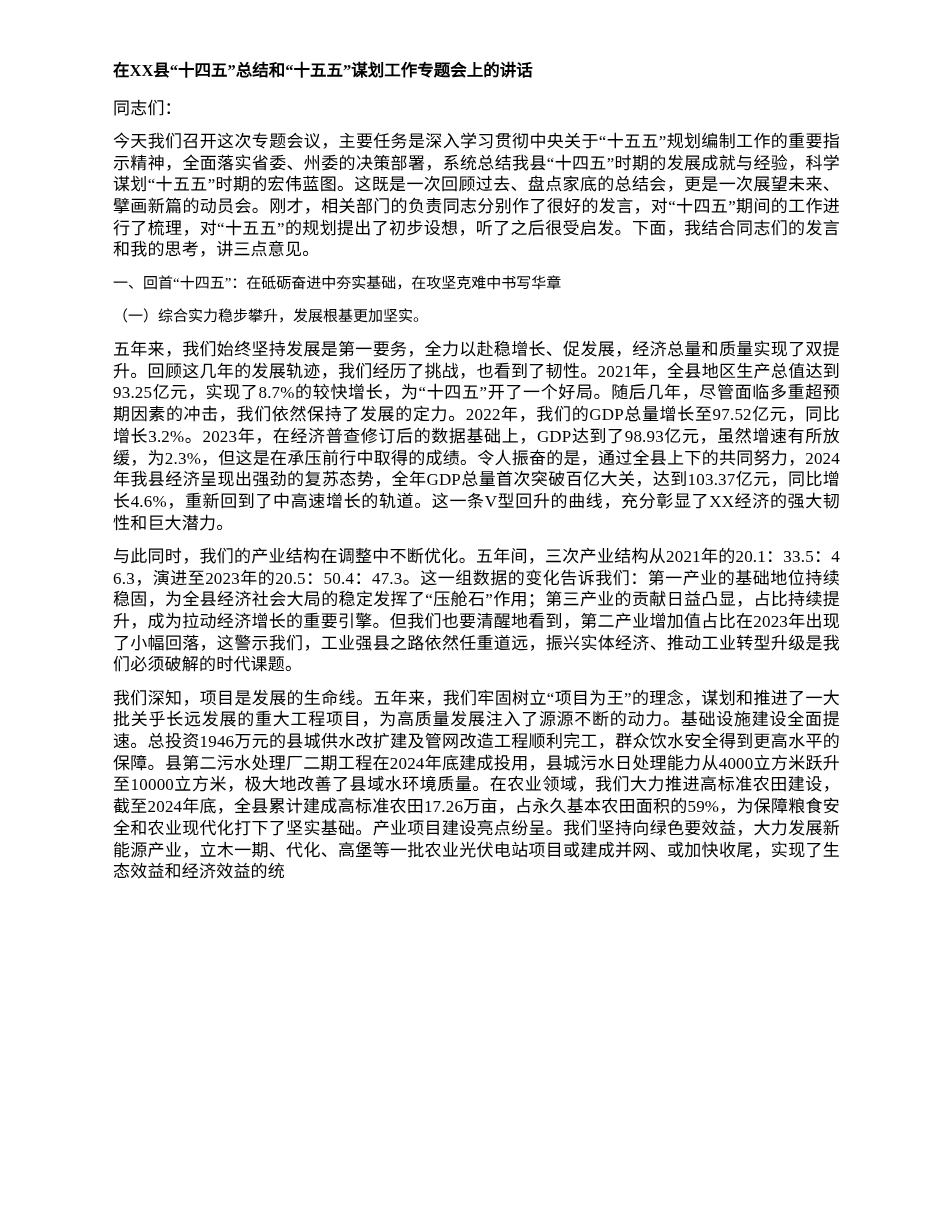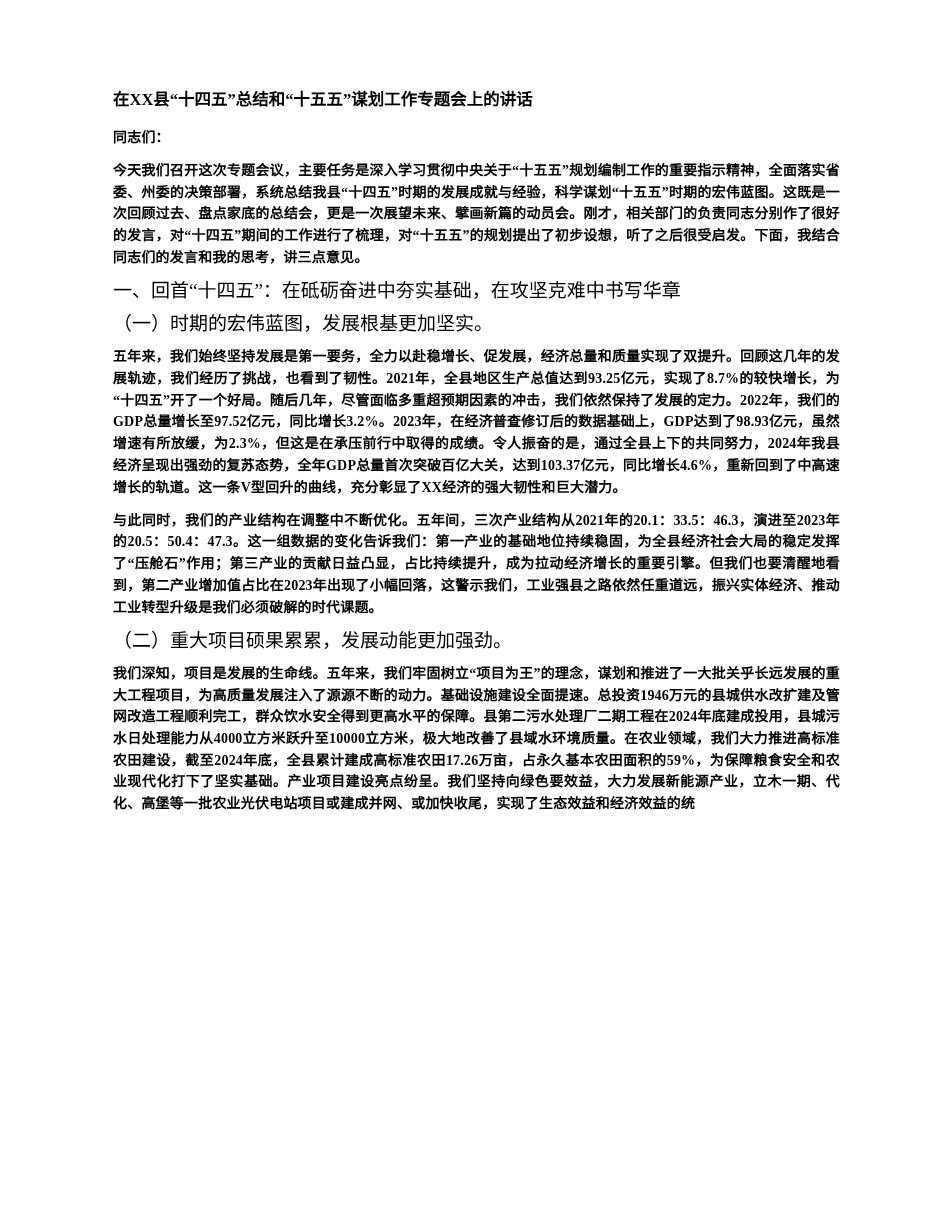--- a/index.html
+++ b/index.html
@@ -11,63 +11,62 @@
     width: 950px;
     height: 1230px;
     overflow: hidden;
     font-family: "Liberation Serif", "DejaVu Serif", serif;
     color: #000000;
   }
   .page {
     box-sizing: border-box;
     width: 950px;
     height: 1230px;
-    padding: 89px 110px 40px 113px;
+    padding: 60px 110px 40px 113px;
     background: #ffffff;
   }
   .doc-title {
     font-size: 16.5px;
     font-weight: bold;
     line-height: 21.7px;
     margin: 0 0 16px 0;
     text-align: left;
   }
   .para {
-    font-size: 14px;
-    font-weight: bold;
+    font-size: 17px;
+    font-weight: normal;
     line-height: 21.7px;
     margin: 0 0 11.5px 0;
     text-align: justify;
     text-justify: inter-ideograph;
     letter-spacing: 0.2px;
     word-break: break-all;
   }
   .heading {
-    font-size: 19px;
+    font-size: 15px;
     font-weight: normal;
     line-height: 21.7px;
     margin: 0 0 11.5px 0;
     text-align: left;
   }
 </style>
 </head>
 <body>
 
 <div class="page">
   <h1 class="doc-title">在XX县“十四五”总结和“十五五”谋划工作专题会上的讲话</h1>
 
   <p class="para">同志们：</p>
 
   <p class="para">今天我们召开这次专题会议，主要任务是深入学习贯彻中央关于“十五五”规划编制工作的重要指示精神，全面落实省委、州委的决策部署，系统总结我县“十四五”时期的发展成就与经验，科学谋划“十五五”时期的宏伟蓝图。这既是一次回顾过去、盘点家底的总结会，更是一次展望未来、擘画新篇的动员会。刚才，相关部门的负责同志分别作了很好的发言，对“十四五”期间的工作进行了梳理，对“十五五”的规划提出了初步设想，听了之后很受启发。下面，我结合同志们的发言和我的思考，讲三点意见。</p>
 
   <p class="heading">一、回首“十四五”：在砥砺奋进中夯实基础，在攻坚克难中书写华章</p>
 
 
-  <p class="heading">（一）时期的宏伟蓝图，发展根基更加坚实。</p>
+  <p class="heading">（一）综合实力稳步攀升，发展根基更加坚实。</p>
 
   <p class="para">五年来，我们始终坚持发展是第一要务，全力以赴稳增长、促发展，经济总量和质量实现了双提升。回顾这几年的发展轨迹，我们经历了挑战，也看到了韧性。2021年，全县地区生产总值达到93.25亿元，实现了8.7%的较快增长，为“十四五”开了一个好局。随后几年，尽管面临多重超预期因素的冲击，我们依然保持了发展的定力。2022年，我们的GDP总量增长至97.52亿元，同比增长3.2%。2023年，在经济普查修订后的数据基础上，GDP达到了98.93亿元，虽然增速有所放缓，为2.3%，但这是在承压前行中取得的成绩。令人振奋的是，通过全县上下的共同努力，2024年我县经济呈现出强劲的复苏态势，全年GDP总量首次突破百亿大关，达到103.37亿元，同比增长4.6%，重新回到了中高速增长的轨道。这一条V型回升的曲线，充分彰显了XX经济的强大韧性和巨大潜力。</p>
 
   <p class="para">与此同时，我们的产业结构在调整中不断优化。五年间，三次产业结构从2021年的20.1：33.5：46.3，演进至2023年的20.5：50.4：47.3。这一组数据的变化告诉我们：第一产业的基础地位持续稳固，为全县经济社会大局的稳定发挥了“压舱石”作用；第三产业的贡献日益凸显，占比持续提升，成为拉动经济增长的重要引擎。但我们也要清醒地看到，第二产业增加值占比在2023年出现了小幅回落，这警示我们，工业强县之路依然任重道远，振兴实体经济、推动工业转型升级是我们必须破解的时代课题。</p>
 
-  <p class="heading">（二）重大项目硕果累累，发展动能更加强劲。</p>
 
   <p class="para">我们深知，项目是发展的生命线。五年来，我们牢固树立“项目为王”的理念，谋划和推进了一大批关乎长远发展的重大工程项目，为高质量发展注入了源源不断的动力。基础设施建设全面提速。总投资1946万元的县城供水改扩建及管网改造工程顺利完工，群众饮水安全得到更高水平的保障。县第二污水处理厂二期工程在2024年底建成投用，县城污水日处理能力从4000立方米跃升至10000立方米，极大地改善了县域水环境质量。在农业领域，我们大力推进高标准农田建设，截至2024年底，全县累计建成高标准农田17.26万亩，占永久基本农田面积的59%，为保障粮食安全和农业现代化打下了坚实基础。产业项目建设亮点纷呈。我们坚持向绿色要效益，大力发展新能源产业，立木一期、代化、高堡等一批农业光伏电站项目或建成并网、或加快收尾，实现了生态效益和经济效益的统</p>
 </div>
 
 </body></html>

